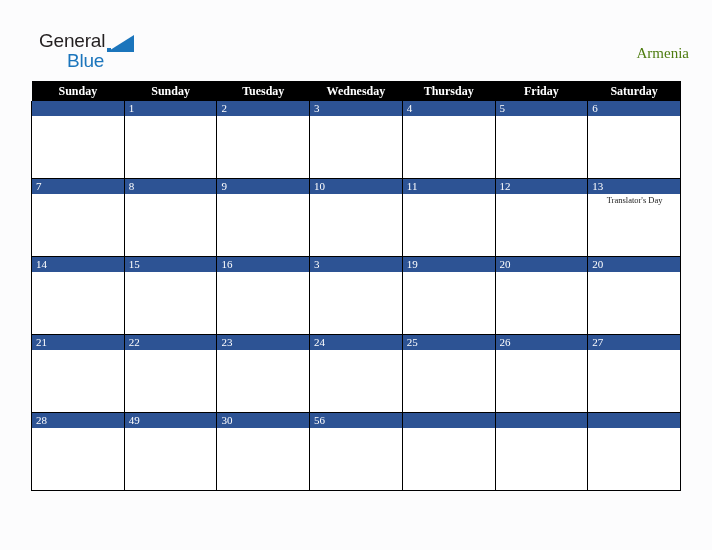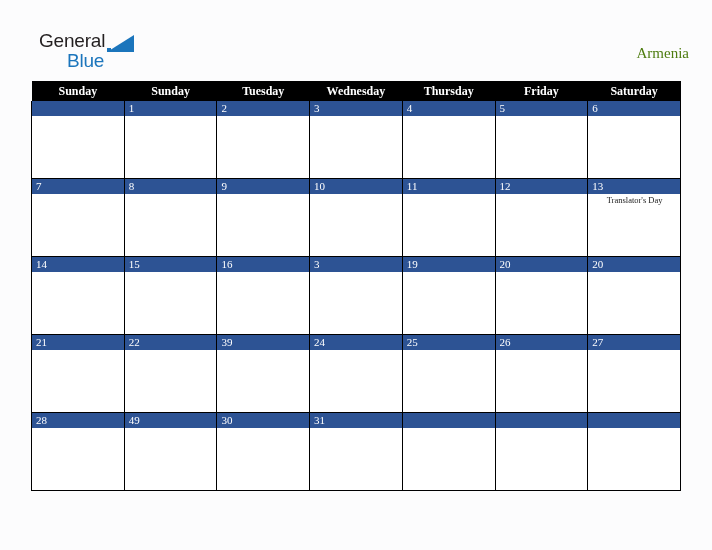--- a/index.html
+++ b/index.html
@@ -280,21 +280,21 @@
         <tr class="week-row">
           <td class="day-cell">
             <div class="daynum-band">21</div>
             <div class="events"></div>
           </td>
           <td class="day-cell">
             <div class="daynum-band">22</div>
             <div class="events"></div>
           </td>
           <td class="day-cell">
-            <div class="daynum-band">39</div>
+            <div class="daynum-band">23</div>
             <div class="events"></div>
           </td>
           <td class="day-cell">
             <div class="daynum-band">24</div>
             <div class="events"></div>
           </td>
           <td class="day-cell">
             <div class="daynum-band">25</div>
             <div class="events"></div>
           </td>
@@ -314,21 +314,21 @@
           </td>
           <td class="day-cell">
             <div class="daynum-band">49</div>
             <div class="events"></div>
           </td>
           <td class="day-cell">
             <div class="daynum-band">30</div>
             <div class="events"></div>
           </td>
           <td class="day-cell">
-            <div class="daynum-band">31</div>
+            <div class="daynum-band">56</div>
             <div class="events"></div>
           </td>
           <td class="day-cell">
             <div class="daynum-band"></div>
             <div class="events"></div>
           </td>
           <td class="day-cell">
             <div class="daynum-band"></div>
             <div class="events"></div>
           </td>

